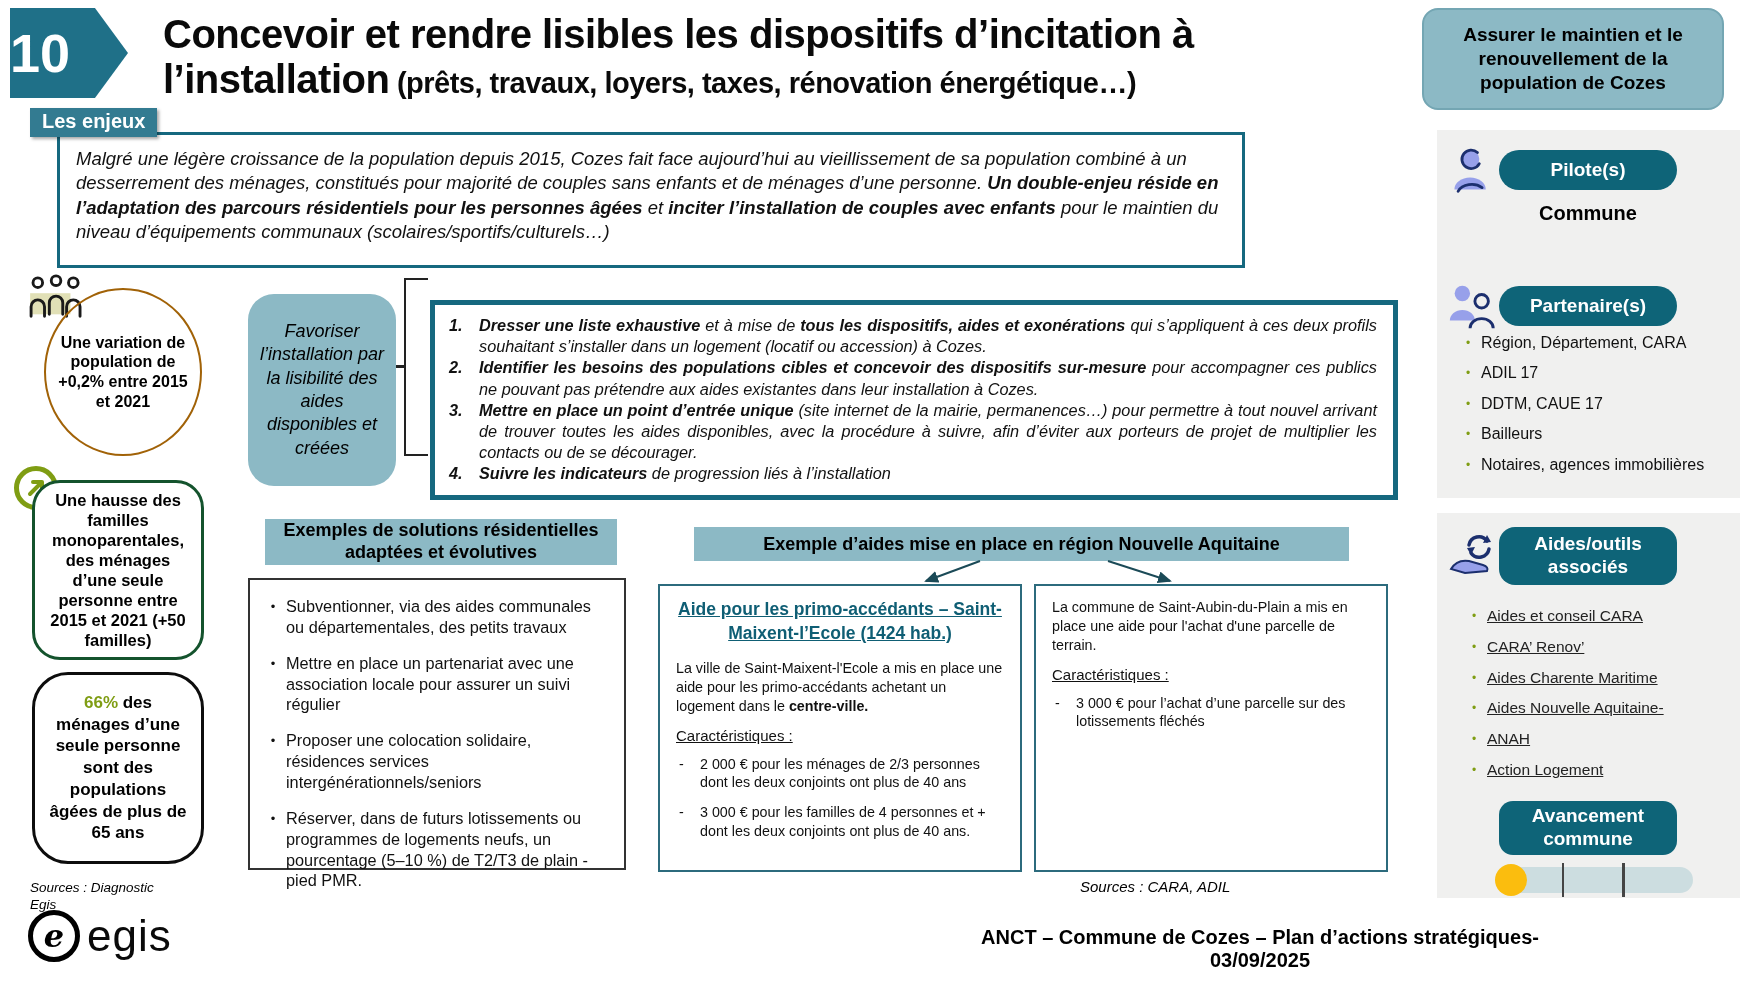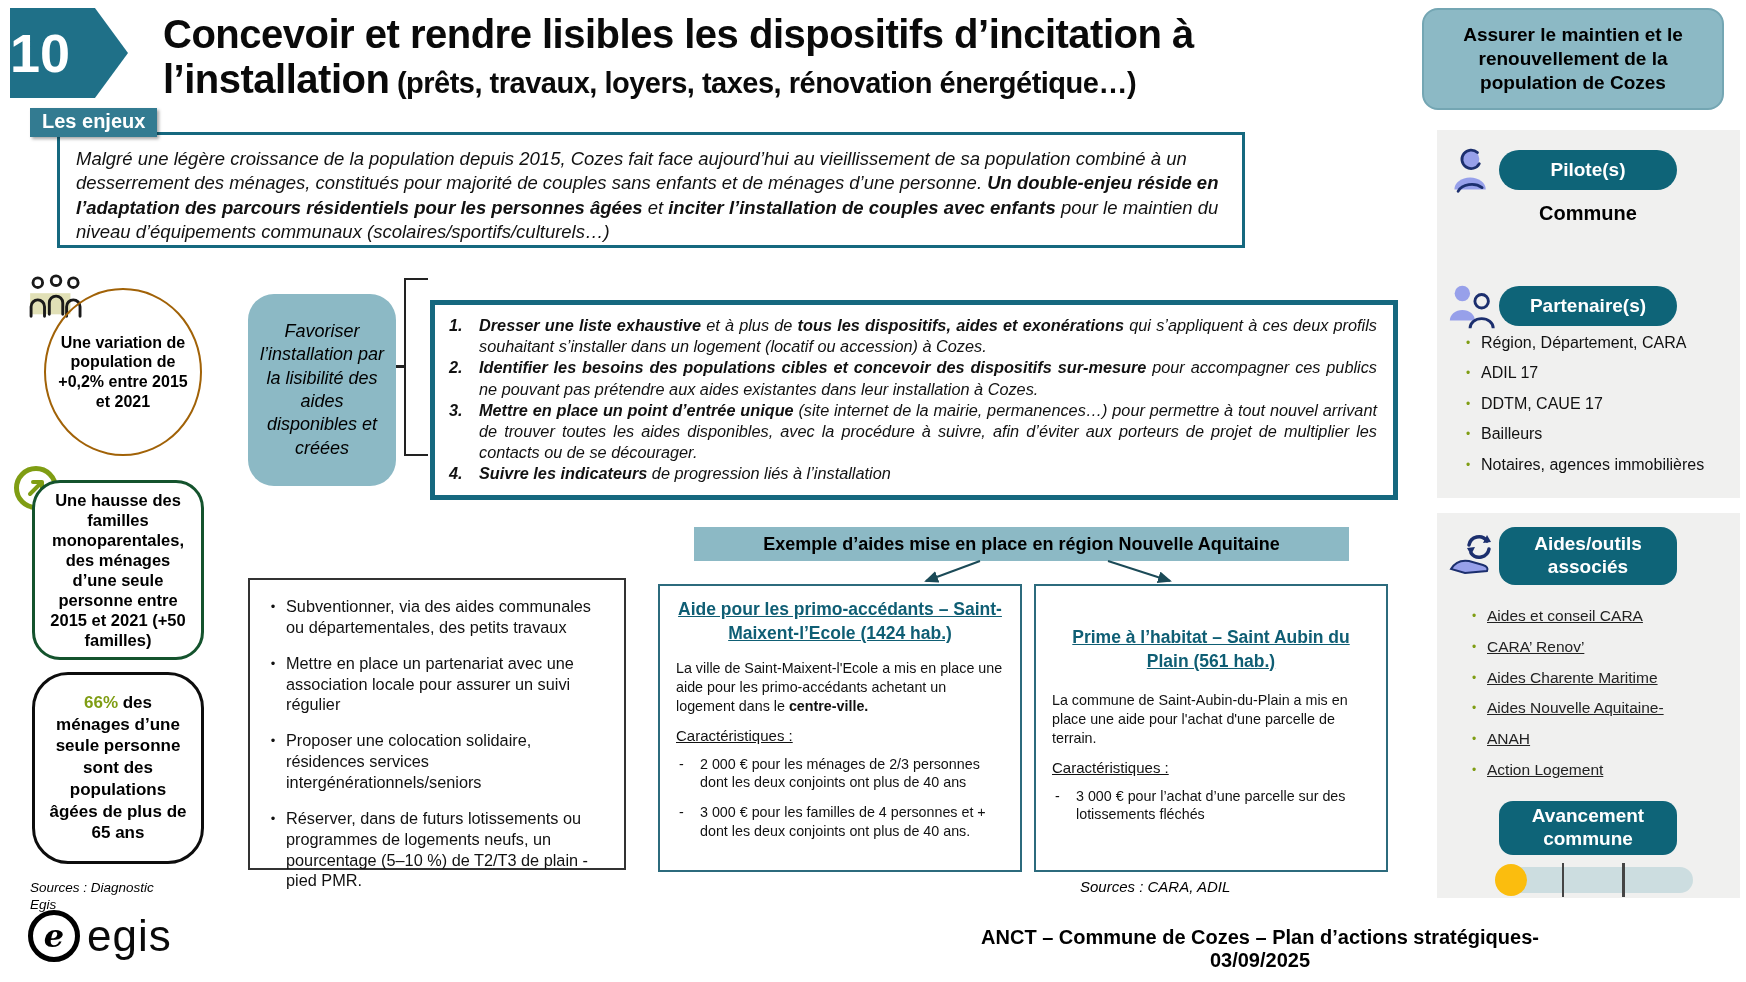--- a/index.html
+++ b/index.html
@@ -12,21 +12,21 @@
            color: #fff; font-size: 54px; font-weight: 700; display: flex; align-items: center; padding-left: 0; }
   .title { position: absolute; left: 163px; top: 12px; width: 1250px; font-size: 40px; font-weight: 700;
            line-height: 1.12; letter-spacing: -0.5px; color: #0a0a0a; }
   .title .title-sub { font-size: 29px; }
   .goal-box { position: absolute; left: 1422px; top: 8px; width: 302px; height: 102px; background: #8cb9c5;
               border: 2px solid #74a6b3; border-radius: 16px; display: flex; align-items: center; justify-content: center;
               text-align: center; font-weight: 700; font-size: 19px; line-height: 1.25; padding: 0 20px; }
 
   
   .enjeux-box { position: absolute; left: 57px; top: 132px; width: 1188px; border: 3.5px solid #15687f;
-                padding: 12px 18px 0 16px; font-style: italic; font-size: 18.5px; line-height: 1.32; color: #111; background: #fff; }
+                padding: 12px 18px 20px 16px; font-style: italic; font-size: 18.5px; line-height: 1.32; color: #111; background: #fff; }
   .enjeux-box b { font-weight: 700; }
   .enjeux-label { position: absolute; left: 30px; top: 108px; background: #337b91; color: #fff; font-weight: 700;
                   font-size: 20px; padding: 2px 12px 4px; box-shadow: 2px 2px 3px rgba(0,0,0,.35); }
 
   
   .family-icon { position: absolute; left: 28px; top: 274px; width: 58px; height: 48px; }
   .stat-circle { position: absolute; left: 44px; top: 288px; width: 158px; height: 168px; border: 2px solid #a16207;
                  border-radius: 50%; display: flex; align-items: center; justify-content: center; text-align: center;
                  font-weight: 700; font-size: 16px; line-height: 1.22; padding: 10px; }
   .growth-icon { position: absolute; left: 14px; top: 466px; width: 44px; height: 44px; border: 5px solid #7f9d13;
@@ -171,36 +171,39 @@
   </div>
 
   <div class="favoriser-box">
     <span>Favoriser l’installation par la lisibilité des aides disponibles et créées</span>
   </div>
   <div class="bracket"></div>
   <div class="bracket-tick"></div>
   <div class="actions-box">
     <div class="action-row">
       <span class="action-num">1.</span>
-      <span class="action-text"><b>Dresser une liste exhaustive</b><span> et à plus de </span><b>tous les dispositifs, aides et exonérations</b><span> qui s’appliquent à ces deux profils souhaitant s’installer dans un logement (locatif ou accession) à Cozes.</span></span>
+      <span class="action-text"><b>Dresser une liste exhaustive</b><span> et à mise de </span><b>tous les dispositifs, aides et exonérations</b><span> qui s’appliquent à ces deux profils souhaitant s’installer dans un logement (locatif ou accession) à Cozes.</span></span>
     </div>
     <div class="action-row">
       <span class="action-num">2.</span>
       <span class="action-text"><b>Identifier les besoins des populations cibles et concevoir des dispositifs sur-mesure</b><span> pour accompagner ces publics ne pouvant pas prétendre aux aides existantes dans leur installation à Cozes.</span></span>
     </div>
     <div class="action-row">
       <span class="action-num">3.</span>
       <span class="action-text"><b>Mettre en place un point d’entrée unique</b><span> (site internet de la mairie, permanences…) pour permettre à tout nouvel arrivant de trouver toutes les aides disponibles, avec la procédure à suivre, afin d’éviter aux porteurs de projet de multiplier les contacts ou de se décourager.</span></span>
     </div>
     <div class="action-row">
       <span class="action-num">4.</span>
       <span class="action-text"><b>Suivre les indicateurs</b><span> de progression liés à l’installation</span></span>
     </div>
   </div>
 
+  <div class="solutions-header">
+    <span>Exemples de solutions résidentielles adaptées et évolutives</span>
+  </div>
   <div class="examples-header">
     <span>Exemple d’aides mise en place en région Nouvelle Aquitaine</span>
   </div>
   <div class="header-arrows">
     <svg viewBox="0 0 360 26" width="360" height="26">
       <defs>
         <marker id="ah" markerWidth="9" markerHeight="8" refX="6" refY="3" orient="auto">
           <path d="M0 0 L7 3 L0 6 z" fill="#1b4a57"></path>
         </marker>
       </defs>
@@ -238,21 +241,20 @@
       <span class="aid-dash">-</span>
       <span>2 000 € pour les ménages de 2/3 personnes dont les deux conjoints ont plus de 40 ans</span>
     </div>
     <div class="aid-item">
       <span class="aid-dash">-</span>
       <span>3 000 € pour les familles de 4 personnes et + dont les deux conjoints ont plus de 40 ans.</span>
     </div>
   </div>
 
   <div class="aid-box two">
-    <div class="aid-title">Prime à l’habitat – Saint Aubin du Plain (561 hab.)</div>
     <div class="aid-body">La commune de Saint-Aubin-du-Plain a mis en place une aide pour l'achat d'une parcelle de terrain.</div>
     <div class="carac-label">Caractéristiques :</div>
     <div class="aid-item">
       <span class="aid-dash">-</span>
       <span>3 000 € pour l’achat d’une parcelle sur des lotissements fléchés</span>
     </div>
   </div>
 
   <div class="sources-right">Sources : CARA, ADIL</div>
 

